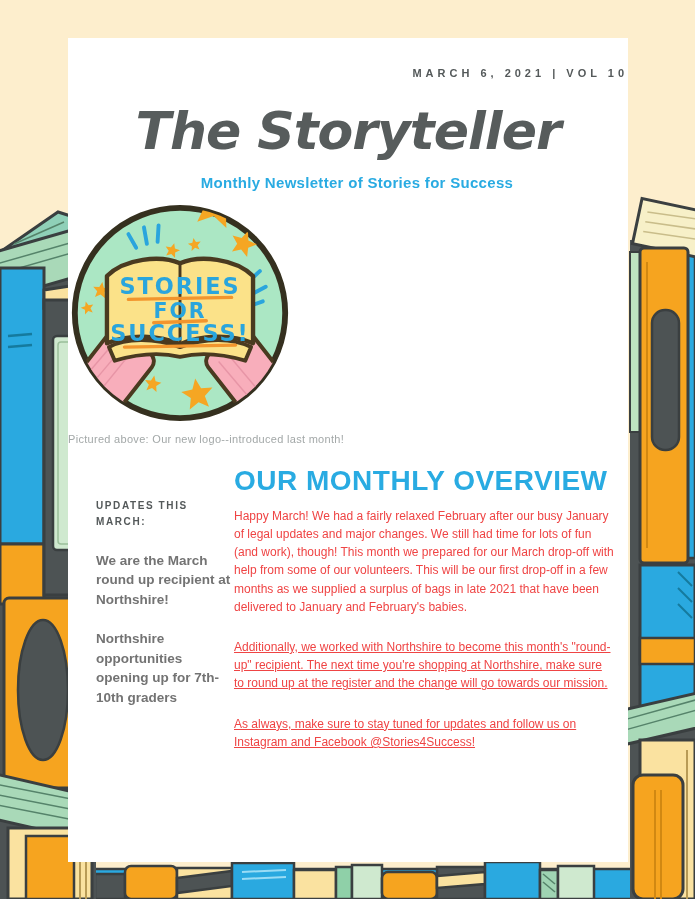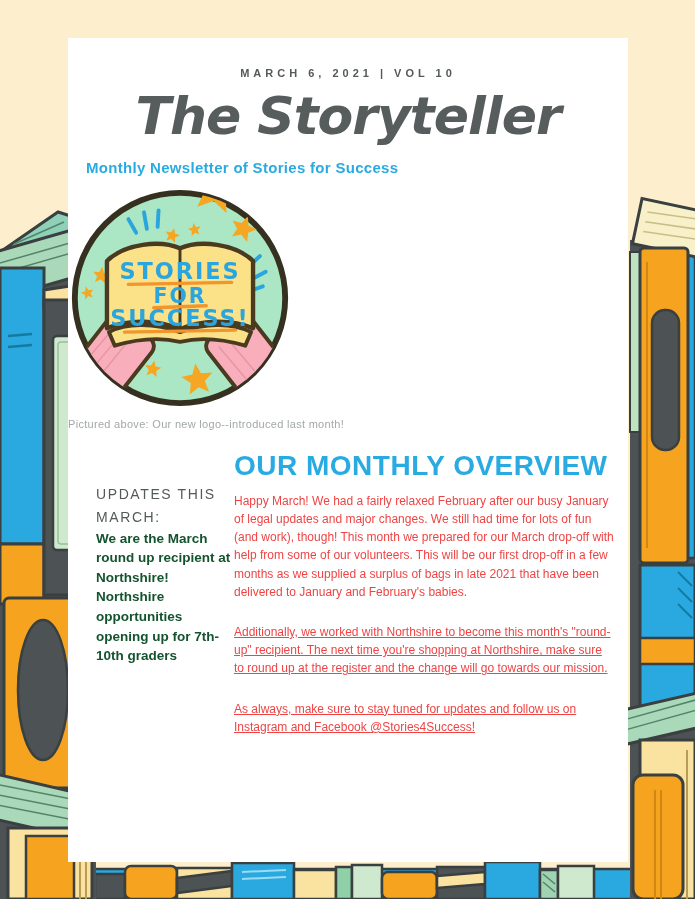--- a/index.html
+++ b/index.html
@@ -8,47 +8,47 @@
     background:#fdeecd;
     font-family:"Liberation Sans","DejaVu Sans",sans-serif;
   }
   svg text{font-family:"DejaVu Sans","Liberation Sans",sans-serif;}
   .bg-art{position:absolute;left:0;top:0;width:695px;height:899px;z-index:0;}
   .panel{
     position:absolute;left:68px;top:38px;width:560px;height:824px;
     background:#ffffff;z-index:1;
   }
   .date-line{
-    margin-top:29px;text-align:center;
+    margin-top:29px;text-align:right;
     font-size:11px;font-weight:700;letter-spacing:4px;color:#54595a;
   }
   .title{
-    margin-top:4px;text-align:center;
+    margin-top:19px;text-align:center;
     font-family:"DejaVu Sans","Liberation Sans",sans-serif;
     font-style:italic;font-weight:800;font-size:52px;line-height:1.3;
     color:#575c5c;letter-spacing:-1px;
   }
   .subtitle{
-    margin-top:8px;text-align:left;
+    margin-top:8px;text-align:center;
     font-size:15px;font-weight:700;color:#29abe2;letter-spacing:.3px;padding-left:18px;
   }
   .logo-wrap{margin-top:10px;line-height:0;}
   .caption{
     margin-top:8px;
     font-size:11px;color:#a3a8a8;letter-spacing:.3px;
   }
   .columns{display:flex;margin:20px 14px 0 28px;}
   .left-col{width:136px;flex:0 0 136px;padding-top:33px;}
   .sidebar-heading{
-    font-size:14px;font-weight:400;letter-spacing:1.6px;
+    font-size:10px;font-weight:700;letter-spacing:1.6px;
     color:#54595a;line-height:1.65;
   }
   .sidebar-item{
-    font-size:13.5px;font-weight:700;
-    color:#14532d;line-height:1.45;
+    margin-top:20px;font-size:13.5px;font-weight:700;
+    color:#737373;line-height:1.45;
   }
   .right-col{flex:1;padding-left:2px;}
   .main-heading{
     font-size:28px;font-weight:700;color:#29abe2;letter-spacing:.5px;
   }
   .para{font-size:12px;line-height:1.52;color:#ef4444;margin-top:10px;}
   .para + .para{margin-top:22px;text-decoration:underline;}
 </style>
 </head>
 <body>

